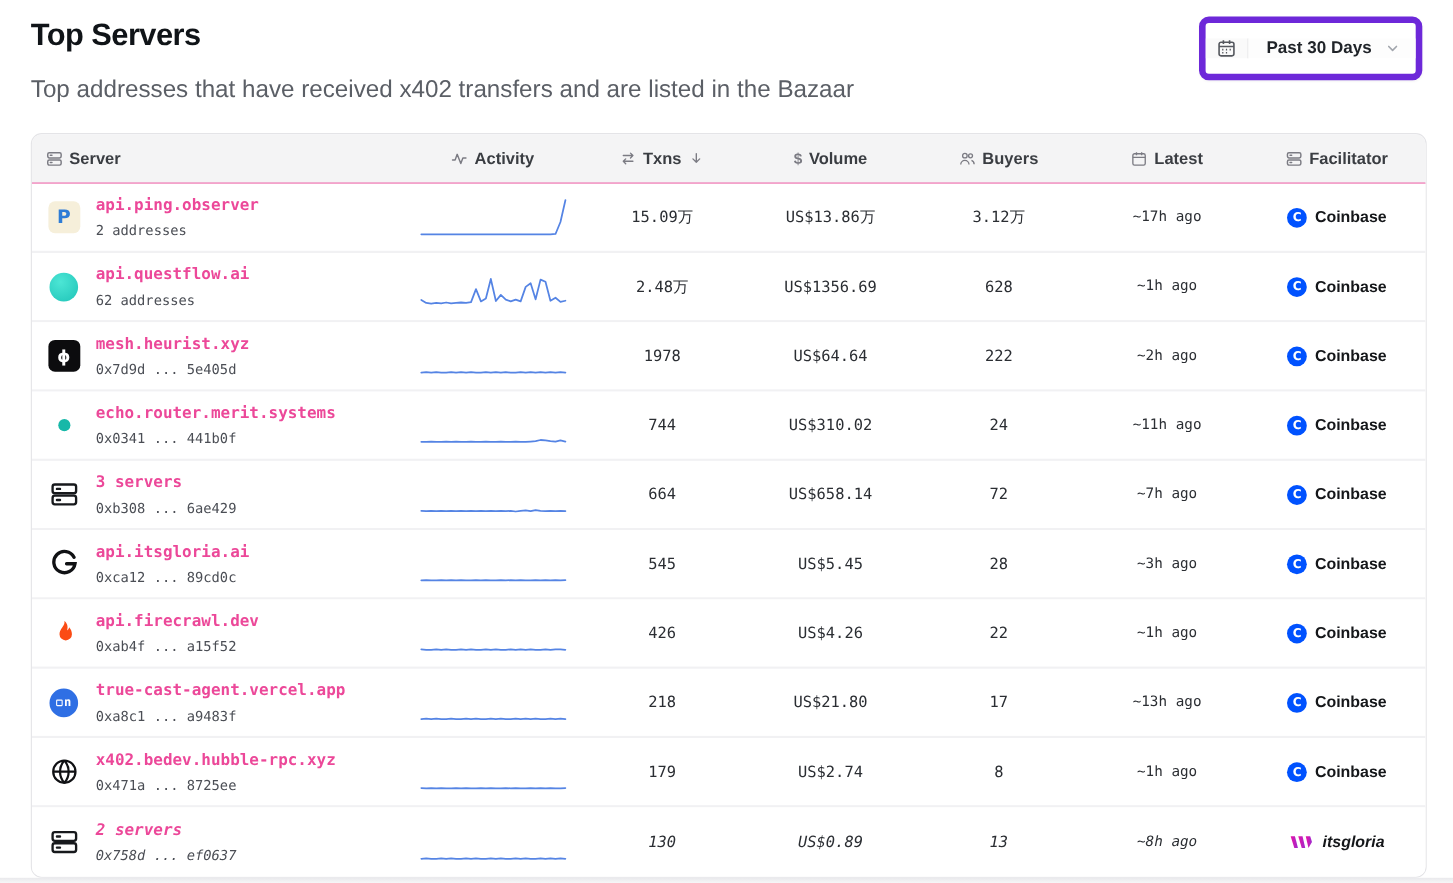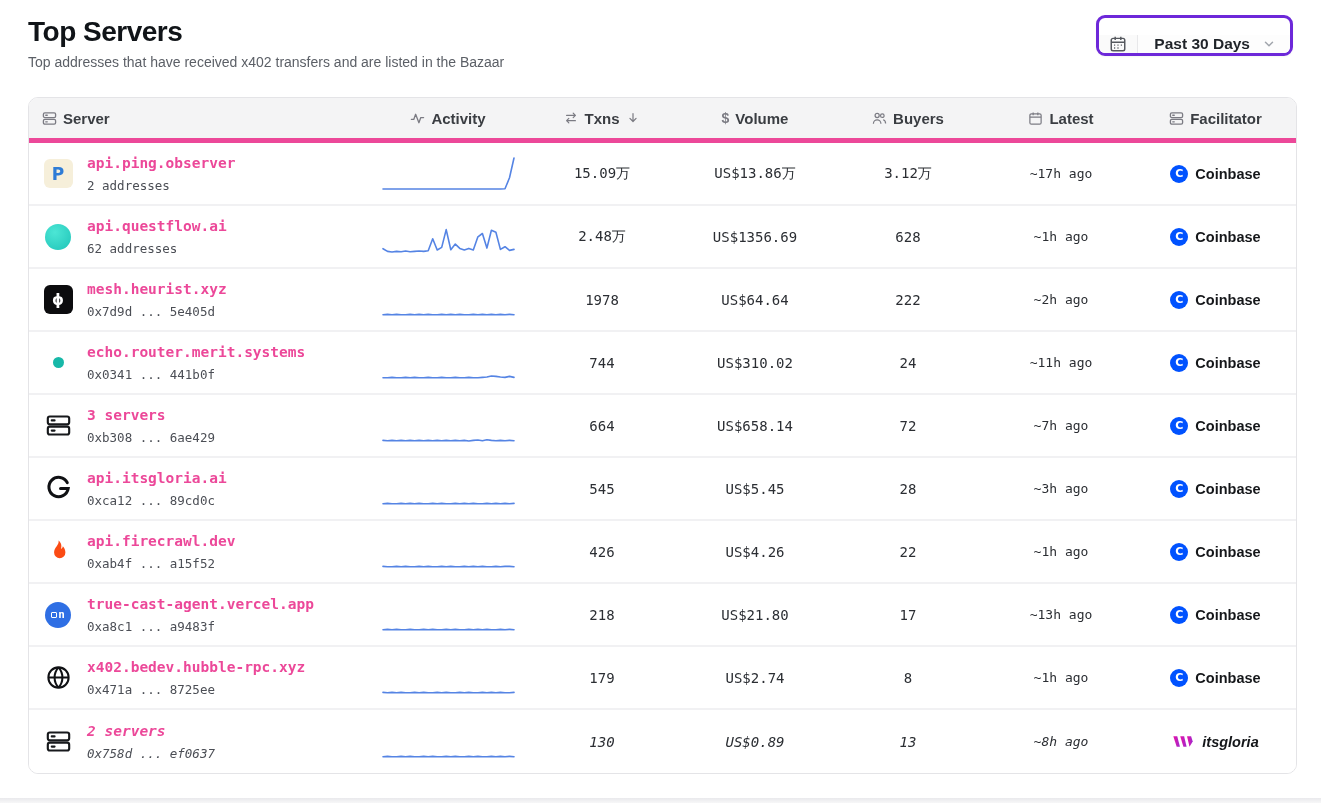--- a/index.html
+++ b/index.html
@@ -2,34 +2,34 @@
 <html><head>
 <meta charset="utf-8">
 <style>
   * { margin:0; padding:0; box-sizing:border-box; }
   html,body { width:1321px; height:803px; background:#fff; overflow:hidden; position:relative;
     font-family:"Liberation Sans", sans-serif; }
   .page { padding:16px 24px 0 28px; position:relative; }
 
   
   .page-title { font-size:28px; font-weight:800; color:#101418; letter-spacing:-0.5px; }
-  .page-subtitle { font-size:14px; color:#5b5f66; margin-top:6px; font-weight:400; }
-
-  .date-control { position:absolute; top:15px; right:28px; display:flex; align-items:flex-end;
-    border:3px solid #6d28d9; border-radius:9px; overflow:hidden; height:41px;
+  .page-subtitle { font-size:22px; color:#5b5f66; margin-top:20px; font-weight:400; }
+
+  .date-control { position:absolute; top:15px; right:28px; display:flex; align-items:center;
+    border:6px solid #6d28d9; border-radius:9px; overflow:hidden; height:58px;
     box-shadow:0 1px 2px rgba(0,0,0,.04); background:#fff; }
   .cal-btn { width:39px; display:flex; align-items:center; justify-content:center;
     background:#fafafa; border:none; border-right:1px solid #e8e8ea; cursor:pointer; }
   .range-btn { display:flex; align-items:center; gap:12px; padding:0 14px 0 16px; background:#fdfdfd;
     border:none; font-family:"Liberation Sans",sans-serif; font-weight:600; font-size:15.5px; color:#1f2328; cursor:pointer; }
 
   
   .table { margin-top:27px; border:1px solid #e4e4e7; border-radius:10px; overflow:hidden; background:#fff; }
   .thead, .row { display:grid; grid-template-columns:340px 158px 150px 156px 150px 156px 153px; }
-  .thead { background:#f4f4f5; height:45px; align-items:center; border-bottom:5px solid #ec4899; }
+  .thead { background:#f4f4f5; height:45px; align-items:center; border-bottom:1px solid #ec4899; }
   .th { display:flex; align-items:center; justify-content:center; gap:6px;
     font-weight:700; font-size:15px; color:#3a3d42; }
   .th.align-left { justify-content:flex-start; padding-left:13px; }
   .th svg { flex:0 0 auto; }
   .txticon { color:#7b7b83; font-weight:600; font-size:14px; }
 
   .row { height:63px; border-bottom:2px solid #f1f1f3; background:#fff; align-items:center; cursor:pointer; }
   .row:last-child { border-bottom:none;font-style:italic; }
   .cell { display:flex; align-items:center; justify-content:center; }
   .server-cell { justify-content:flex-start; padding-left:13px; gap:13px; }

